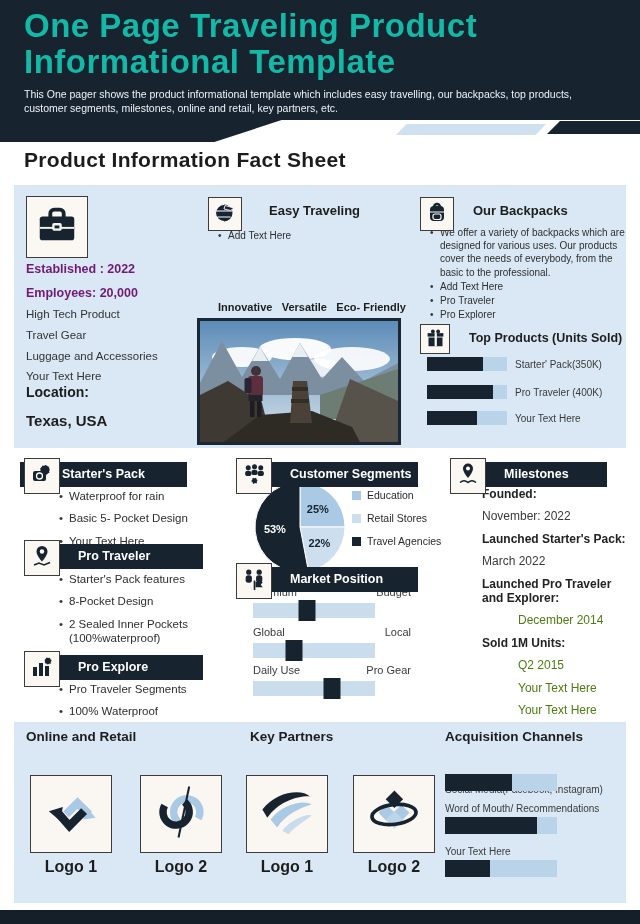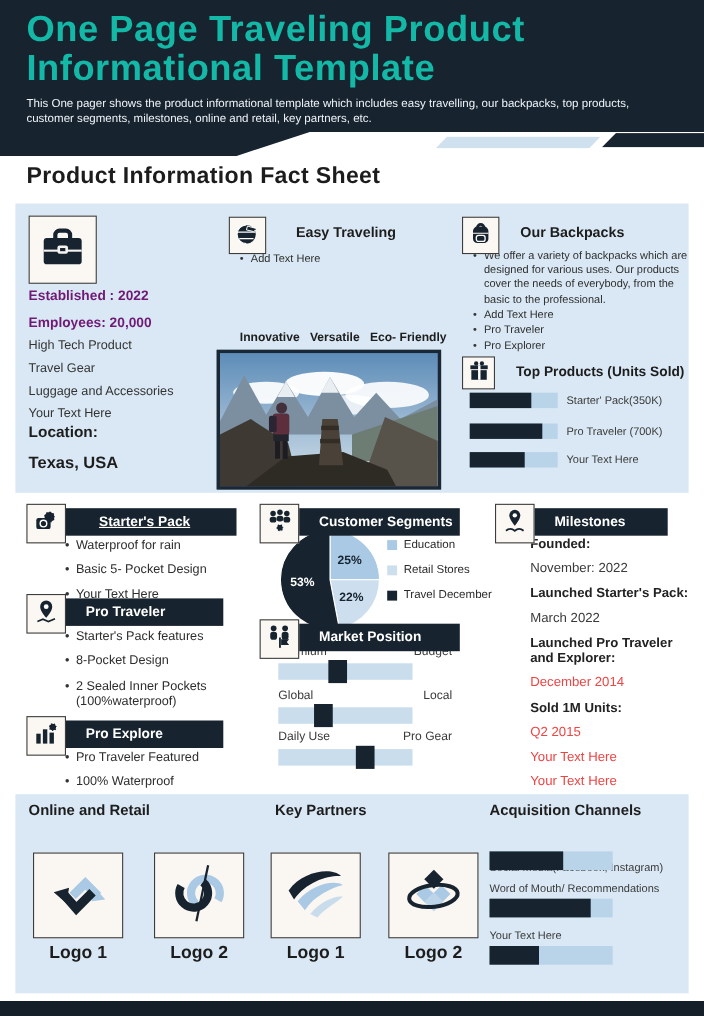--- a/index.html
+++ b/index.html
@@ -82,21 +82,21 @@
   .sld{position:absolute;width:158px;}
   .sld-labels{display:flex;justify-content:space-between;font-size:11px;color:#3a3a3a;margin-bottom:5px;}
   .sld-track{position:relative;width:122px;height:15px;background:#c9dded;}
   .sld-handle{position:absolute;top:-3px;width:17px;height:21px;background:#17232f;transform:translateX(-50%);}
 
   
   .ms-list{position:absolute;left:482px;top:487px;width:152px;}
   .ms-line{font-size:12px;line-height:1.2;margin-bottom:8px;}
   .ms-bold{font-weight:bold;color:#222;}
   .ms-normal{color:#3a3a3a;}
-  .ms-muted{color:#ef4444;}
+  .ms-muted{color:#4d7c0f;margin-left:36px;}
 
   
   .bottom-heading{position:absolute;font-size:13.5px;font-weight:bold;color:#1d1d1d;}
   .logo-box{position:absolute;width:82px;height:78px;background:#faf6f1;border:1.5px solid #3c3c3c;
     box-sizing:border-box;display:flex;align-items:center;justify-content:center;}
   .logo-label{position:absolute;width:82px;text-align:center;font-weight:bold;font-size:16px;color:#1d1d1d;}
 </style>
 </head>
 <body>
 
@@ -217,30 +217,30 @@
 <div class="bar-row" style="left:427px;top:357px;">
   <div class="bar" style="width:80px;">
       <div class="fill" style="width: 70%;"></div>
     </div>
   <div class="bar-label">Starter' Pack(350K)</div>
 </div>
 <div class="bar-row" style="left:427px;top:385px;">
   <div class="bar" style="width:80px;">
       <div class="fill" style="width: 82%;"></div>
     </div>
-  <div class="bar-label">Pro Traveler (700K)</div>
+  <div class="bar-label">Pro Traveler (400K)</div>
 </div>
 <div class="bar-row" style="left:427px;top:411px;">
   <div class="bar" style="width:80px;">
       <div class="fill" style="width: 62%;"></div>
     </div>
   <div class="bar-label">Your Text Here</div>
 </div>
 
-<div class="hbar" style="left:48px;top:462px;width:167px;text-decoration:underline;">Starter's Pack</div>
+<div class="hbar" style="left:20px;top:462px;width:167px;">Starter's Pack</div>
 <div class="ibox ibox36" style="left:24px;top:458px;">
   <span>
     <svg width="24" height="24" viewBox="0 0 24 24">
       <circle cx="15" cy="8" r="5" fill="#17232f" stroke="#fff" stroke-width="1" stroke-dasharray="2 1.5"></circle>
       <rect x="3" y="9" width="13" height="10" rx="2" fill="#17232f"></rect>
       <circle cx="9.5" cy="14" r="3" fill="none" stroke="#fff" stroke-width="1.3"></circle>
     </svg>
   </span>
 </div>
 <ul class="bullets b11" style="position:absolute;left:58px;top:489px;width:160px;">
@@ -271,21 +271,21 @@
   <span>
     <svg width="24" height="24" viewBox="0 0 24 24">
       <rect x="3" y="12" width="4" height="9" fill="#17232f"></rect>
       <rect x="9" y="8" width="4" height="13" fill="#17232f"></rect>
       <rect x="15" y="11" width="4" height="10" fill="#17232f"></rect>
       <circle cx="18" cy="6" r="3.5" fill="#17232f" stroke="#fff" stroke-width="1" stroke-dasharray="1.8 1.3"></circle>
     </svg>
   </span>
 </div>
 <ul class="bullets b11" style="position:absolute;left:58px;top:682px;width:162px;">
-  <li>Pro Traveler Featured</li>
+  <li>Pro Traveler Segments</li>
   <li>100% Waterproof</li>
 </ul>
 
 <div class="hbar" style="left:248px;top:462px;width:170px;">Customer Segments</div>
 <div class="ibox ibox36" style="left:236px;top:458px;">
   <span>
     <svg width="25" height="25" viewBox="0 0 24 24">
       <circle cx="6" cy="5.5" r="2.4" fill="#17232f"></circle>
         <circle cx="12" cy="4.5" r="2.4" fill="#17232f"></circle>
         <circle cx="18" cy="5.5" r="2.4" fill="#17232f"></circle>
@@ -308,21 +308,21 @@
   <div class="legend-row">
     <span class="legend-swatch" style="background: rgb(169, 201, 228);"></span>
     <span class="legend-label">Education</span>
   </div>
   <div class="legend-row">
     <span class="legend-swatch" style="background: rgb(205, 223, 238);"></span>
     <span class="legend-label">Retail Stores</span>
   </div>
   <div class="legend-row">
     <span class="legend-swatch" style="background: rgb(23, 35, 47);"></span>
-    <span class="legend-label">Travel December</span>
+    <span class="legend-label">Travel Agencies</span>
   </div>
 </div>
 
 <div class="hbar" style="left:248px;top:567px;width:170px;">Market Position</div>
 <div class="ibox ibox36" style="left:236px;top:563px;">
   <span>
     <svg width="25" height="25" viewBox="0 0 24 24">
       <circle cx="6.5" cy="5" r="2.5" fill="#17232f"></circle>
         <rect x="3.5" y="8" width="6" height="7" rx="2.5" fill="#17232f"></rect>
       <circle cx="16.5" cy="5" r="2.5" fill="#17232f"></circle>

